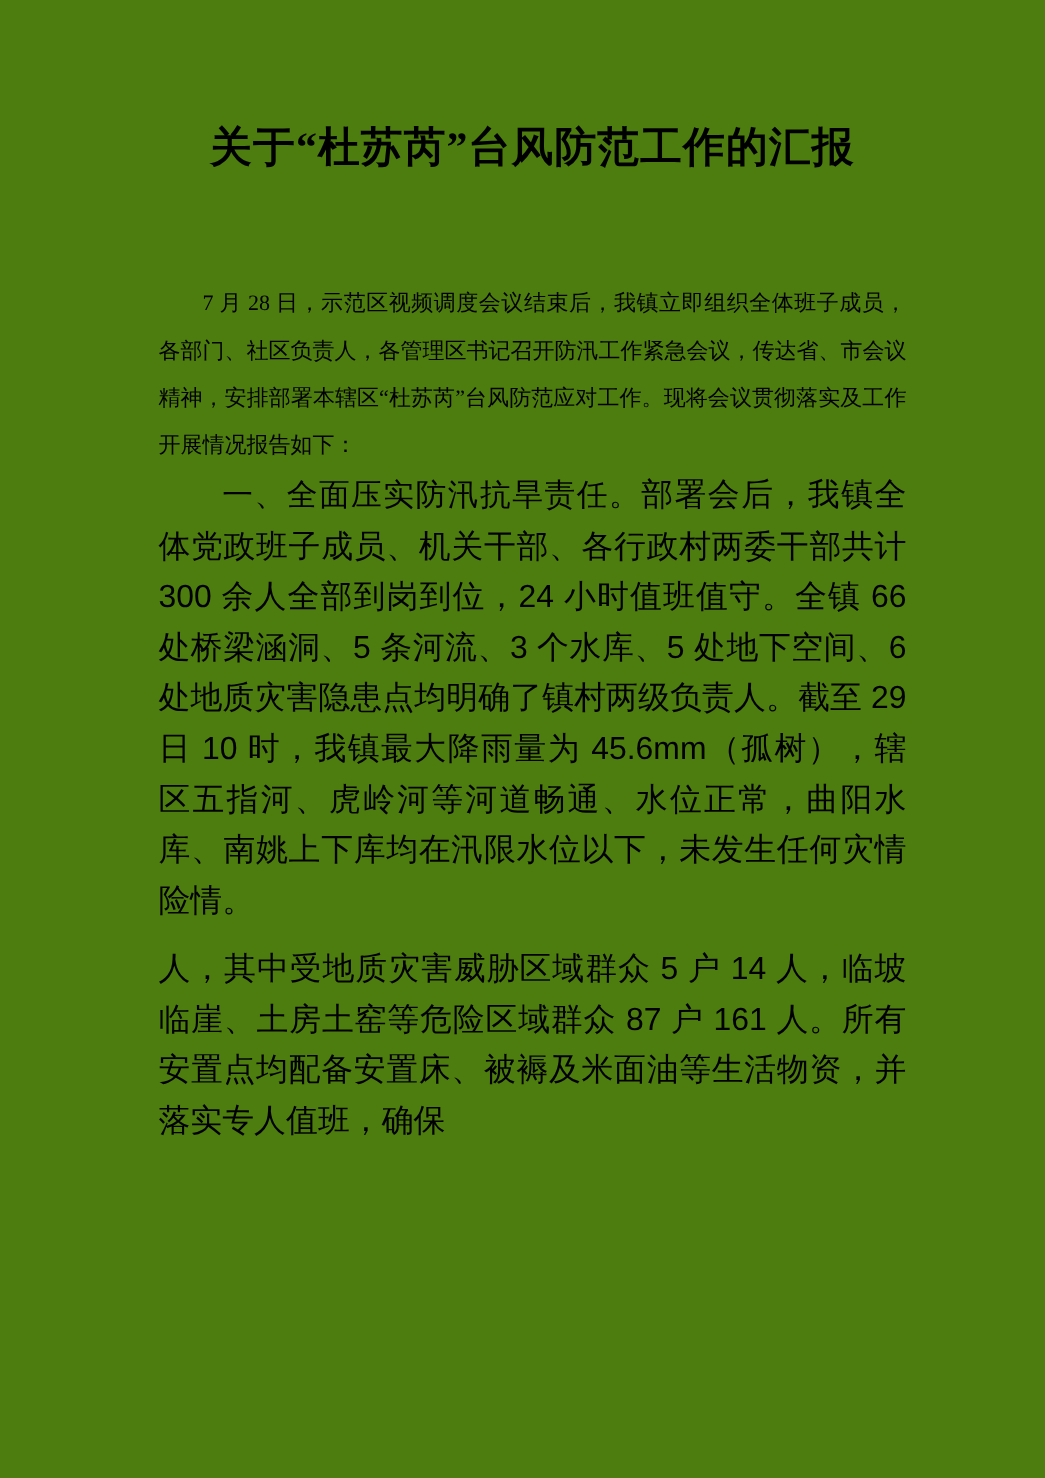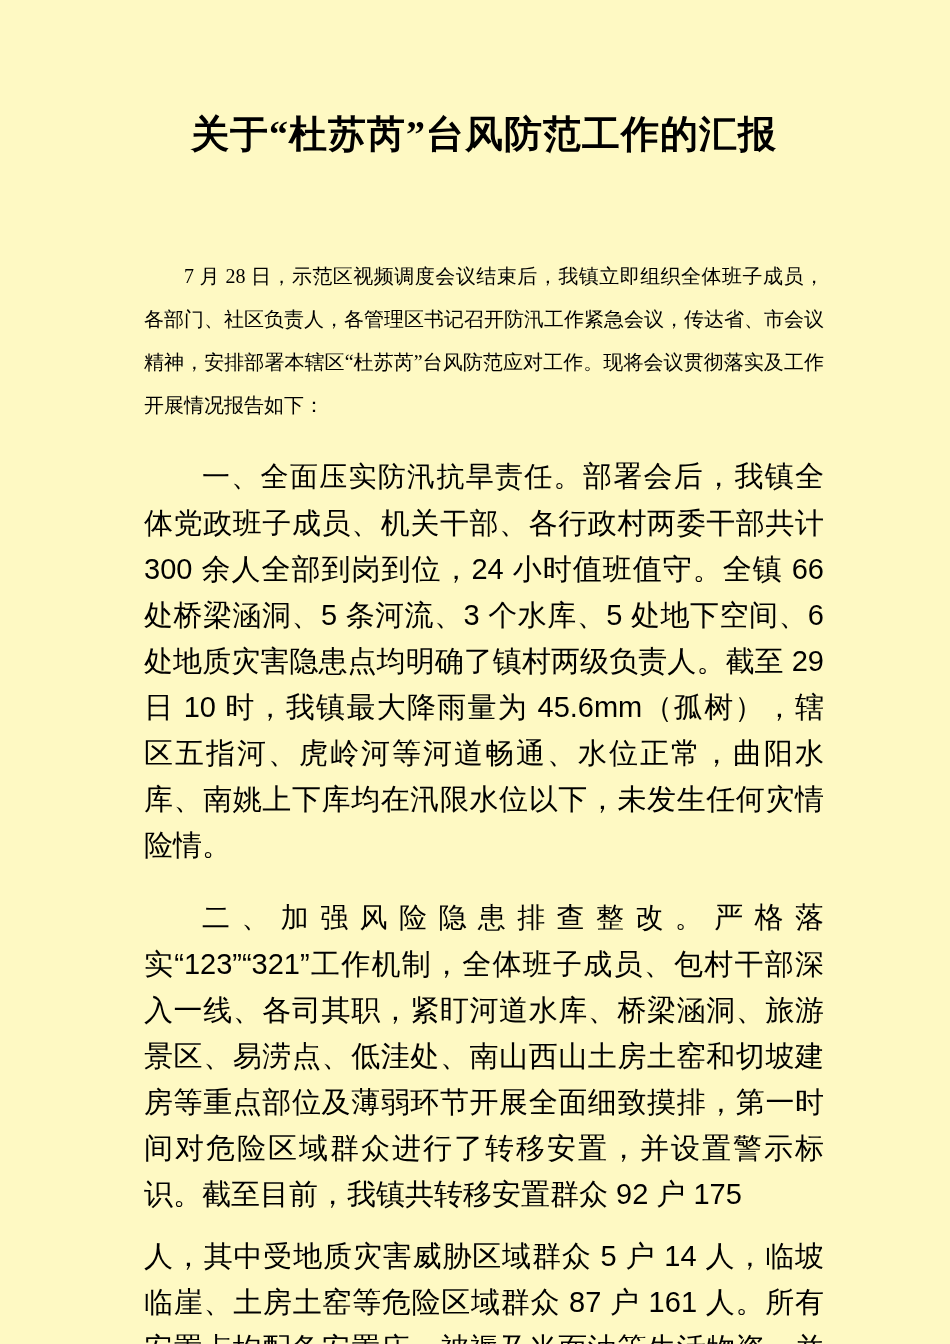--- a/index.html
+++ b/index.html
@@ -4,21 +4,21 @@
 <style>
   html, body {
     margin: 0;
     padding: 0;
     background: #ffffff;
   }
   .page {
     position: relative;
     width: 950px;
     height: 1344px;
-    background: #fef9c3;
+    background: #4d7c0f;
     box-sizing: border-box;
     padding: 110px 126px 0 144px;
     overflow: hidden;
     color: #000000;
   }
   .doc-title {
     font-family: "Liberation Serif", "DejaVu Serif", serif;
     font-weight: 700;
     font-size: 38px;
     line-height: 1.3;
@@ -33,21 +33,20 @@
     color: #000000;
   }
   .serif-para {
     font-family: "Liberation Serif", "DejaVu Serif", serif;
     font-size: 20px;
     line-height: 43px;
   }
   .mixed-para {
     font-size: 29px;
     line-height: 46px;
-    margin-top: 26px;
   }
   .lead-serif {
     font-family: "Liberation Serif", "DejaVu Serif", serif;
     font-size: 28px;
     font-weight: 400;
   }
   .body-sans {
     font-family: "Liberation Sans", "DejaVu Sans", sans-serif;
     font-size: 29px;
     font-weight: 500;
@@ -64,17 +63,16 @@
 <body>
 
 <div class="page">
 
   <h1 class="doc-title">关于“杜苏芮”台风防范工作的汇报</h1>
 
   <p class="para serif-para indent">7 月 28 日，示范区视频调度会议结束后，我镇立即组织全体班子成员，各部门、社区负责人，各管理区书记召开防汛工作紧急会议，传达省、市会议精神，安排部署本辖区“杜苏芮”台风防范应对工作。现将会议贯彻落实及工作开展情况报告如下：</p>
 
   <p class="para mixed-para indent"><span class="lead-serif">一、全面压实防汛抗旱责任。</span><span class="body-sans">部署会后，我镇全体党政班子成员、机关干部、各行政村两委干部共计 300 余人全部到岗到位，24 小时值班值守。全镇 66 处桥梁涵洞、5 条河流、3 个水库、5 处地下空间、6 处地质灾害隐患点均明确了镇村两级负责人。截至 29 日 10 时，我镇最大降雨量为 45.6mm（孤树），辖区五指河、虎岭河等河道畅通、水位正常，曲阳水库、南姚上下库均在汛限水位以下，未发生任何灾情险情。</span></p>
 
-  <p class="para mixed-para indent"><span class="lead-serif">二、加强风险隐患排查整改。</span><span class="body-sans">严格落实“123”“321”工作机制，全体班子成员、包村干部深入一线、各司其职，紧盯河道水库、桥梁涵洞、旅游景区、易涝点、低洼处、南山西山土房土窑和切坡建房等重点部位及薄弱环节开展全面细致摸排，第一时间对危险区域群众进行了转移安置，并设置警示标识。截至目前，我镇共转移安置群众 92 户 175</span></p>
 
   <p class="para mixed-para body-sans cont-para">人，其中受地质灾害威胁区域群众 5 户 14 人，临坡临崖、土房土窑等危险区域群众 87 户 161 人。所有安置点均配备安置床、被褥及米面油等生活物资，并落实专人值班，确保</p>
 
 </div>
 
 </body></html>

